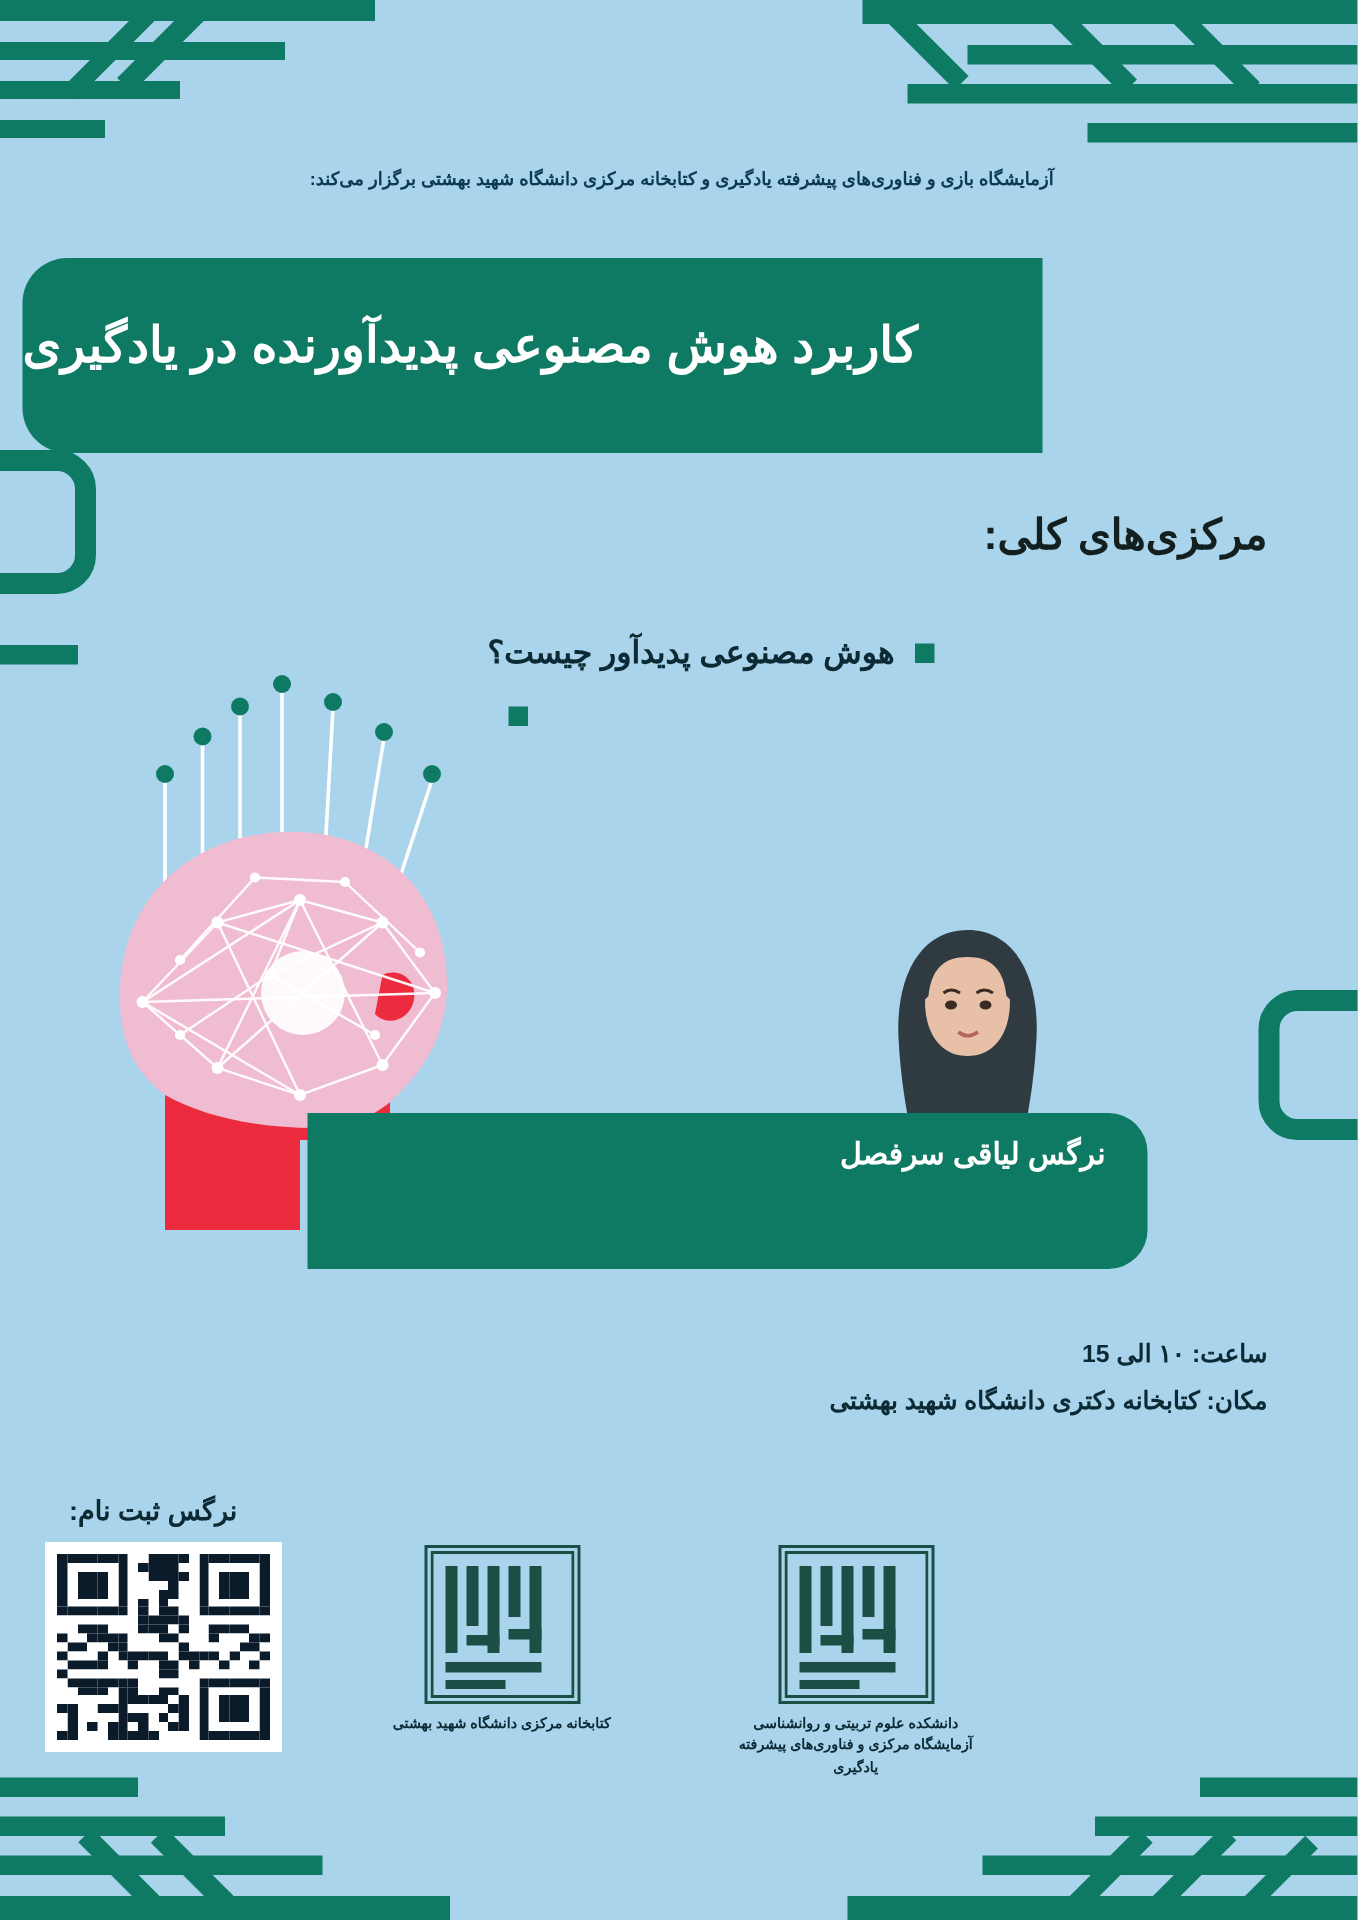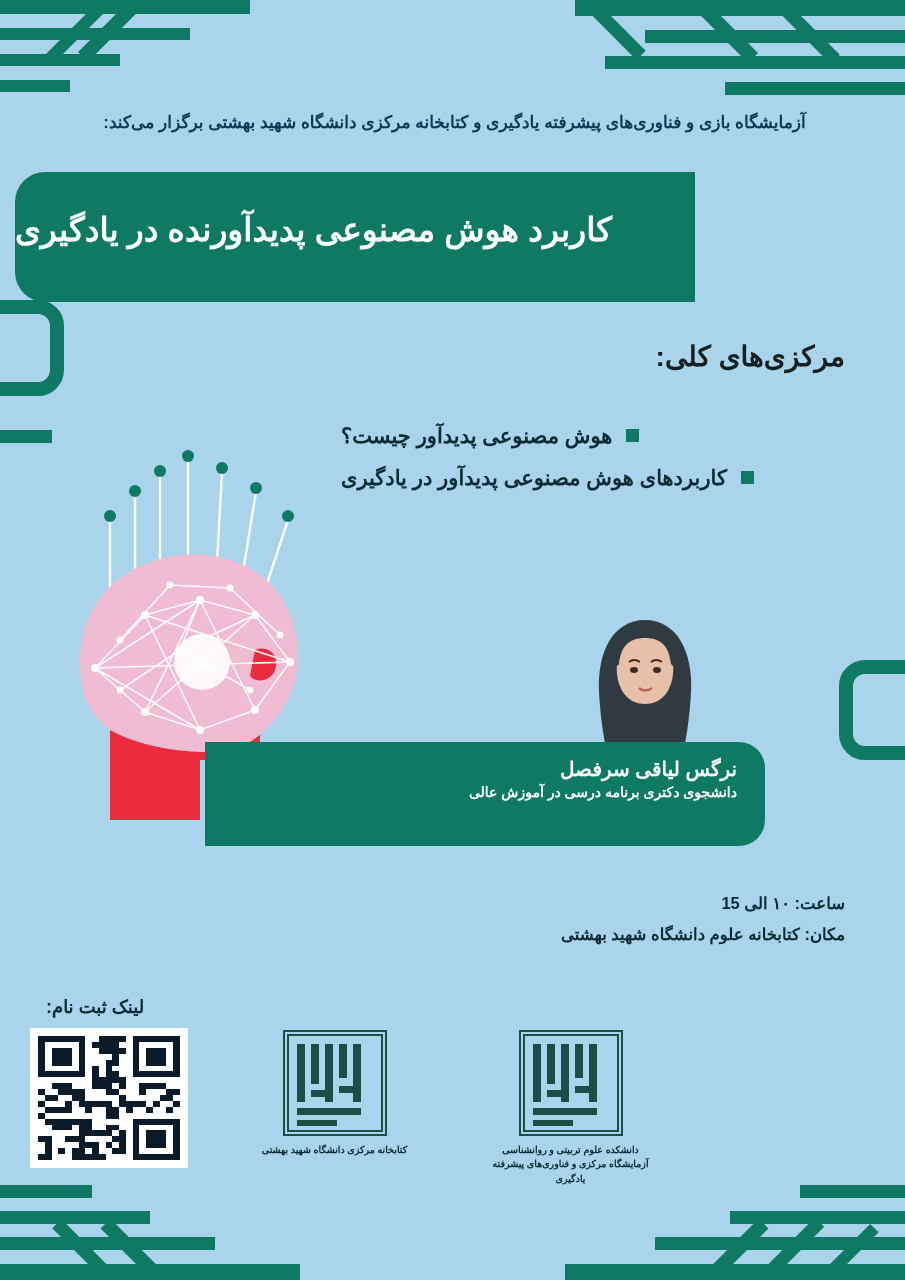--- a/index.html
+++ b/index.html
@@ -100,21 +100,21 @@
   .br-diag3 {
     right: 90px; bottom: -16px; width: 12px; height: 90px;
     transform: rotate(45deg); transform-origin: bottom right;
   }
 
   
   .organizer {
     position: absolute;
     top: 112px; right: 72px; left: 76px;
     text-align: center;
-    font-size: 17px;
+    font-size: 12px;
     font-weight: bold;
     color: #0c3a52;
     letter-spacing: -0.2px;
   }
 
   .title-band {
     position: absolute;
     top: 172px; right: 210px;
     width: 680px; height: 130px;
     background: #0f7a63;
@@ -157,21 +157,20 @@
     background: #0f7a63;
     margin: 9px 0 0 14px;
     flex: 0 0 auto;
   }
   .topic-text {
     font-size: 21px;
     font-weight: bold;
     color: #0c2a33;
     line-height: 1.5;
     max-width: 460px;
-    margin-left: 16px;
   }
 
   
   .brain-wrap {
     position: absolute;
     left: 50px; top: 400px;
     width: 330px; height: 420px;
   }
 
   
@@ -305,21 +304,20 @@
 
 <div class="topics-heading">مرکزی‌های کلی:</div>
 
 <div class="topics">
   <div class="topic-row">
     <span class="topic-bullet"></span>
     <span class="topic-text">هوش مصنوعی پدیدآور چیست؟</span>
   </div>
   <div class="topic-row">
     <span class="topic-bullet"></span>
-    <span class="topic-text">کاربردهای هوش مصنوعی پدیدآور در یادگیری</span>
   </div>
 </div>
 
 <div class="brain-wrap">
   <svg width="330" height="420" viewBox="0 0 330 420">
 
     <g stroke="#ffffff" stroke-width="2.4" fill="none">
       <path d="M60 205 L60 120"></path>
         <path d="M85 190 L85 95"></path>
       <path d="M110 180 L110 75"></path>
@@ -398,29 +396,28 @@
     <ellipse cx="76" cy="58" rx="4" ry="3" fill="#3b2b22"></ellipse>
     <path d="M48 50 q5 -4 11 0" stroke="#3b2b22" stroke-width="2" fill="none"></path>
     <path d="M70 50 q5 -4 11 0" stroke="#3b2b22" stroke-width="2" fill="none"></path>
     <path d="M58 76 q6 5 13 0" stroke="#b4645a" stroke-width="2.4" fill="none"></path>
     <path d="M36 96 C48 106 80 106 92 96 L100 150 L28 150 Z" fill="#2f3b41"></path>
   </svg>
 </div>
 
 <div class="speaker-band">
   <div class="speaker-name">نرگس لیاقی سرفصل</div>
-  <div class="speaker-role">دانشجوی دکتری برنامه درسی در آموزش عالی</div>
 </div>
 
 <div class="event-info">
   <div>ساعت: ۱۰ الی 15</div>
-  <div>مکان: کتابخانه علوم دانشگاه شهید بهشتی</div>
-</div>
-
-<div class="reg-label">لینک ثبت نام:</div>
+  <div>مکان: کتابخانه دکتری دانشگاه شهید بهشتی</div>
+</div>
+
+<div class="reg-label">نرگس ثبت نام:</div>
 <div class="qr-box">
   <div class="qr-grid" id="qr-grid">
       <div class="qr-cell"></div>
       <div class="qr-cell"></div>
       <div class="qr-cell"></div>
       <div class="qr-cell"></div>
       <div class="qr-cell"></div>
       <div class="qr-cell"></div>
       <div class="qr-cell"></div>
       <div class="qr-cell" style="background: rgb(255, 255, 255);"></div>

